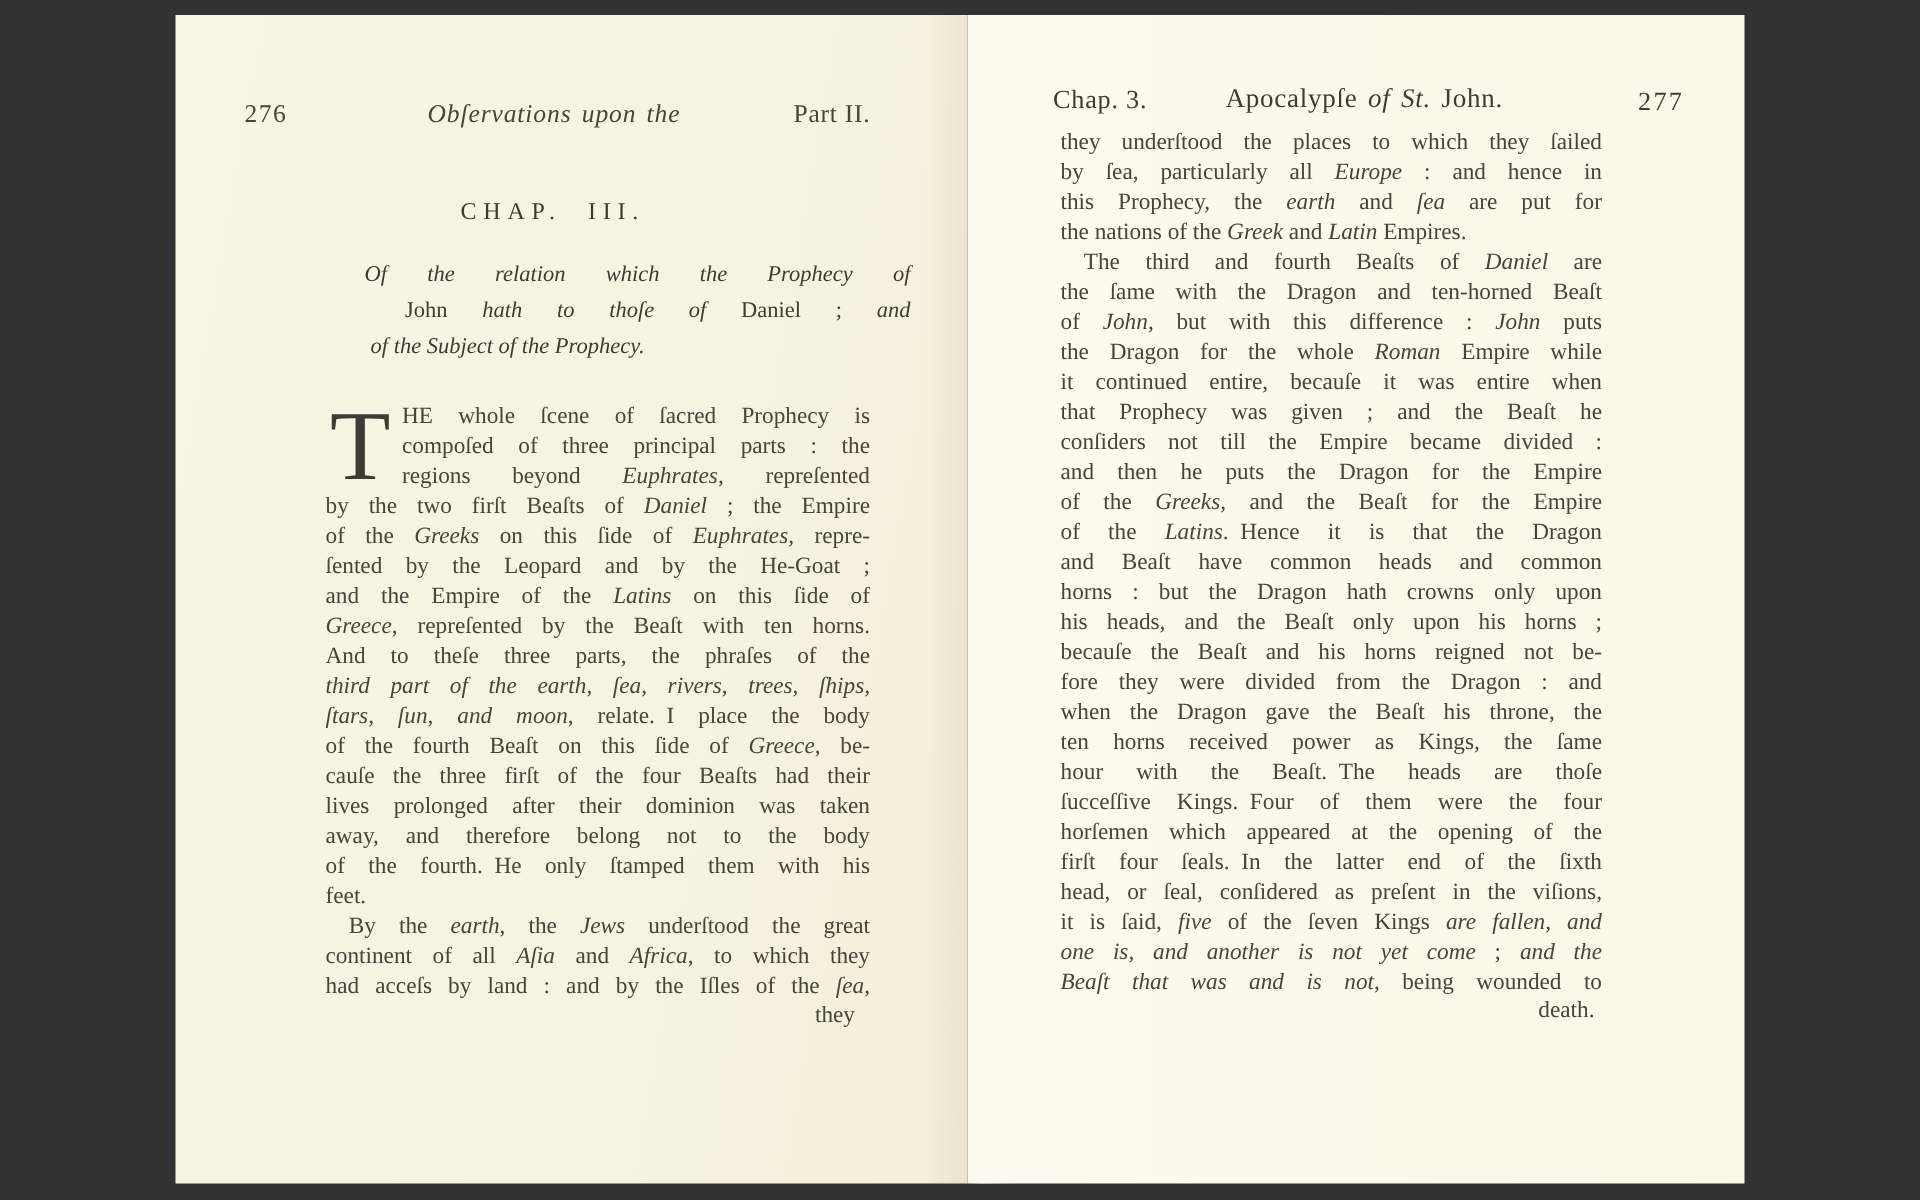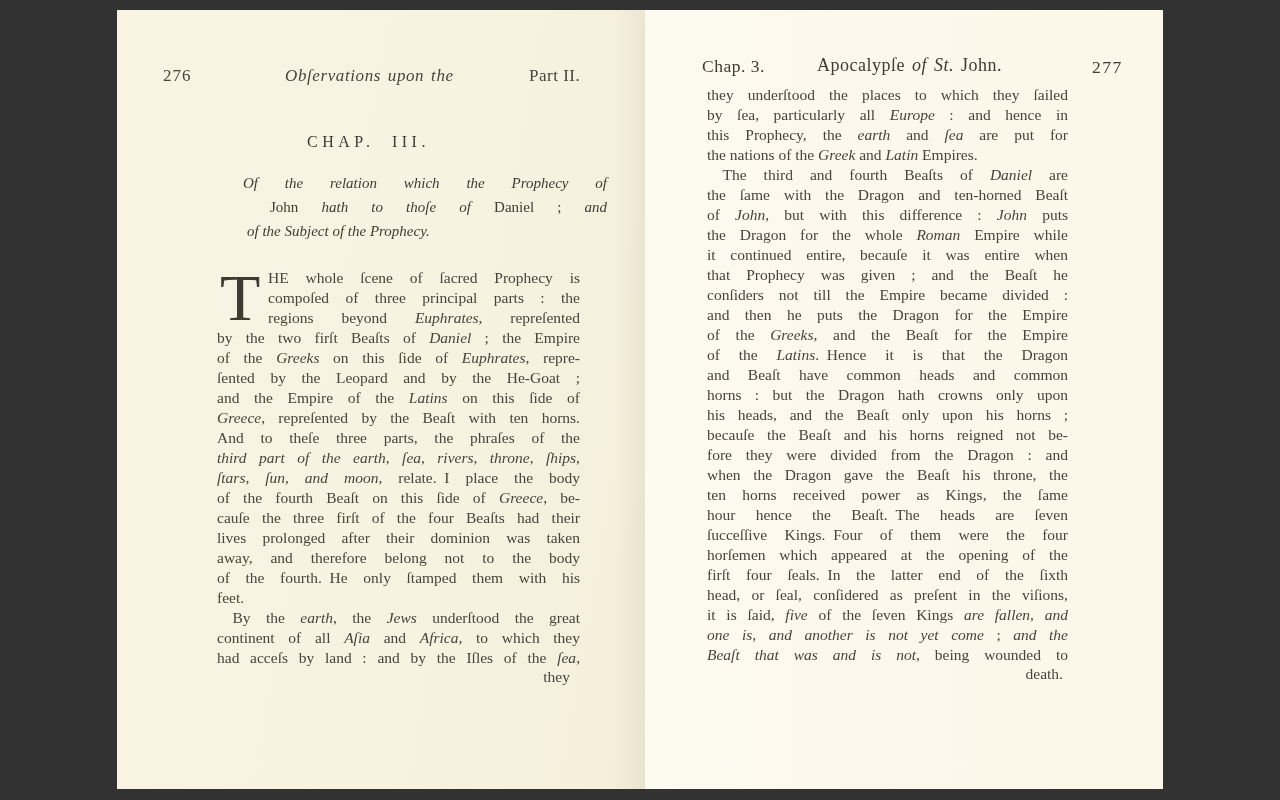--- a/index.html
+++ b/index.html
@@ -84,21 +84,21 @@
     <div class="body body-left">
         <div class="line">HE whole ſcene of ſacred Prophecy is</div>
         <div class="line">compoſed of three principal parts : the</div>
         <div class="line">regions beyond <span class="it">Euphrates</span>, repreſented</div>
         <div class="line">by the two firſt Beaſts of <span class="it">Daniel</span> ; the Empire</div>
         <div class="line">of the <span class="it">Greeks</span> on this ſide of <span class="it">Euphrates</span>, repre-</div>
         <div class="line">ſented by the Leopard and by the He-Goat ;</div>
         <div class="line">and the Empire of the <span class="it">Latins</span> on this ſide of</div>
         <div class="line"><span class="it">Greece</span>, repreſented by the Beaſt with ten horns.</div>
         <div class="line">And to theſe three parts, the phraſes of the</div>
-        <div class="line"><span class="it">third part of the earth, ſea, rivers, throne, ſhips,</span></div>
+        <div class="line"><span class="it">third part of the earth, ſea, rivers, trees, ſhips,</span></div>
         <div class="line"><span class="it">ſtars, ſun, and moon</span>, relate. I place the body</div>
         <div class="line">of the fourth Beaſt on this ſide of <span class="it">Greece</span>, be-</div>
         <div class="line">cauſe the three firſt of the four Beaſts had their</div>
         <div class="line">lives prolonged after their dominion was taken</div>
         <div class="line">away, and therefore belong not to the body</div>
         <div class="line">of the fourth. He only ſtamped them with his</div>
         <div class="line">feet.</div>
         <div class="line"> By the <span class="it">earth</span>, the <span class="it">Jews</span> underſtood the great</div>
         <div class="line">continent of all <span class="it">Aſia</span> and <span class="it">Africa</span>, to which they</div>
         <div class="line">had acceſs by land : and by the Iſles of the <span class="it">ſea</span>,</div>
@@ -129,21 +129,21 @@
         <div class="line">and then he puts the Dragon for the Empire</div>
         <div class="line">of the <span class="it">Greeks</span>, and the Beaſt for the Empire</div>
         <div class="line">of the <span class="it">Latins</span>. Hence it is that the Dragon</div>
         <div class="line">and Beaſt have common heads and common</div>
         <div class="line">horns : but the Dragon hath crowns only upon</div>
         <div class="line">his heads, and the Beaſt only upon his horns ;</div>
         <div class="line">becauſe the Beaſt and his horns reigned not be-</div>
         <div class="line">fore they were divided from the Dragon : and</div>
         <div class="line">when the Dragon gave the Beaſt his throne, the</div>
         <div class="line">ten horns received power as Kings, the ſame</div>
-        <div class="line">hour hence the Beaſt. The heads are ſeven</div>
+        <div class="line">hour with the Beaſt. The heads are thoſe</div>
         <div class="line">ſucceſſive Kings. Four of them were the four</div>
         <div class="line">horſemen which appeared at the opening of the</div>
         <div class="line">firſt four ſeals. In the latter end of the ſixth</div>
         <div class="line">head, or ſeal, conſidered as preſent in the viſions,</div>
         <div class="line">it is ſaid, <span class="it">five</span> of the ſeven Kings <span class="it">are fallen, and</span></div>
         <div class="line"><span class="it">one is, and another is not yet come</span> ; <span class="it">and the</span></div>
         <div class="line"><span class="it">Beaſt that was and is not</span>, being wounded to</div>
       </div>
     <div class="catchword catchword-right">death.</div>
   </div>

